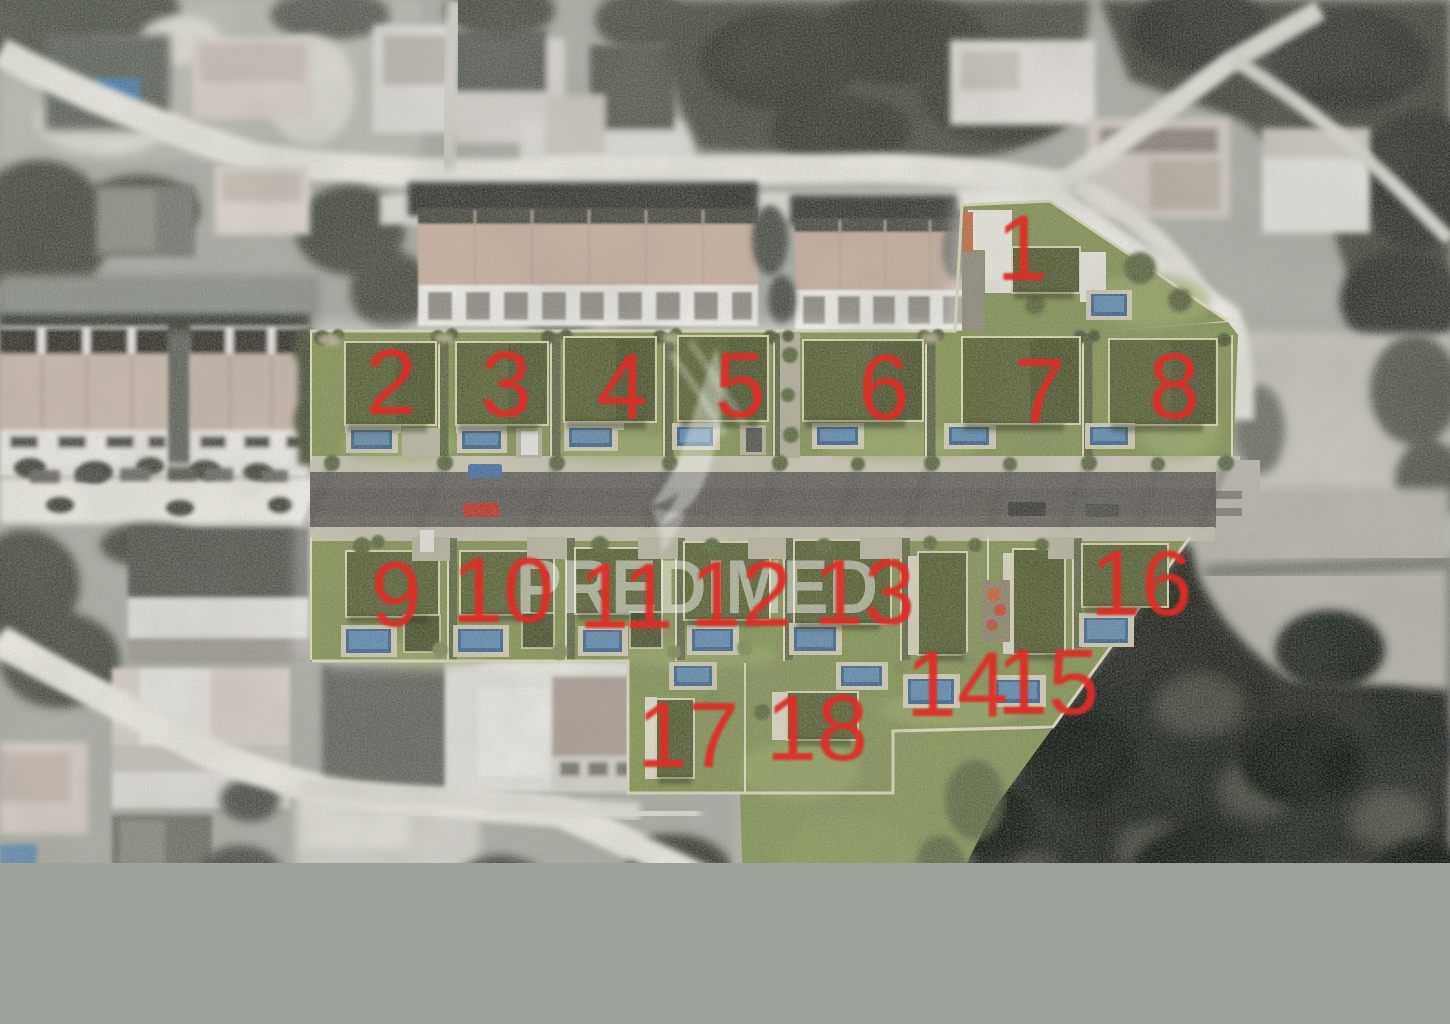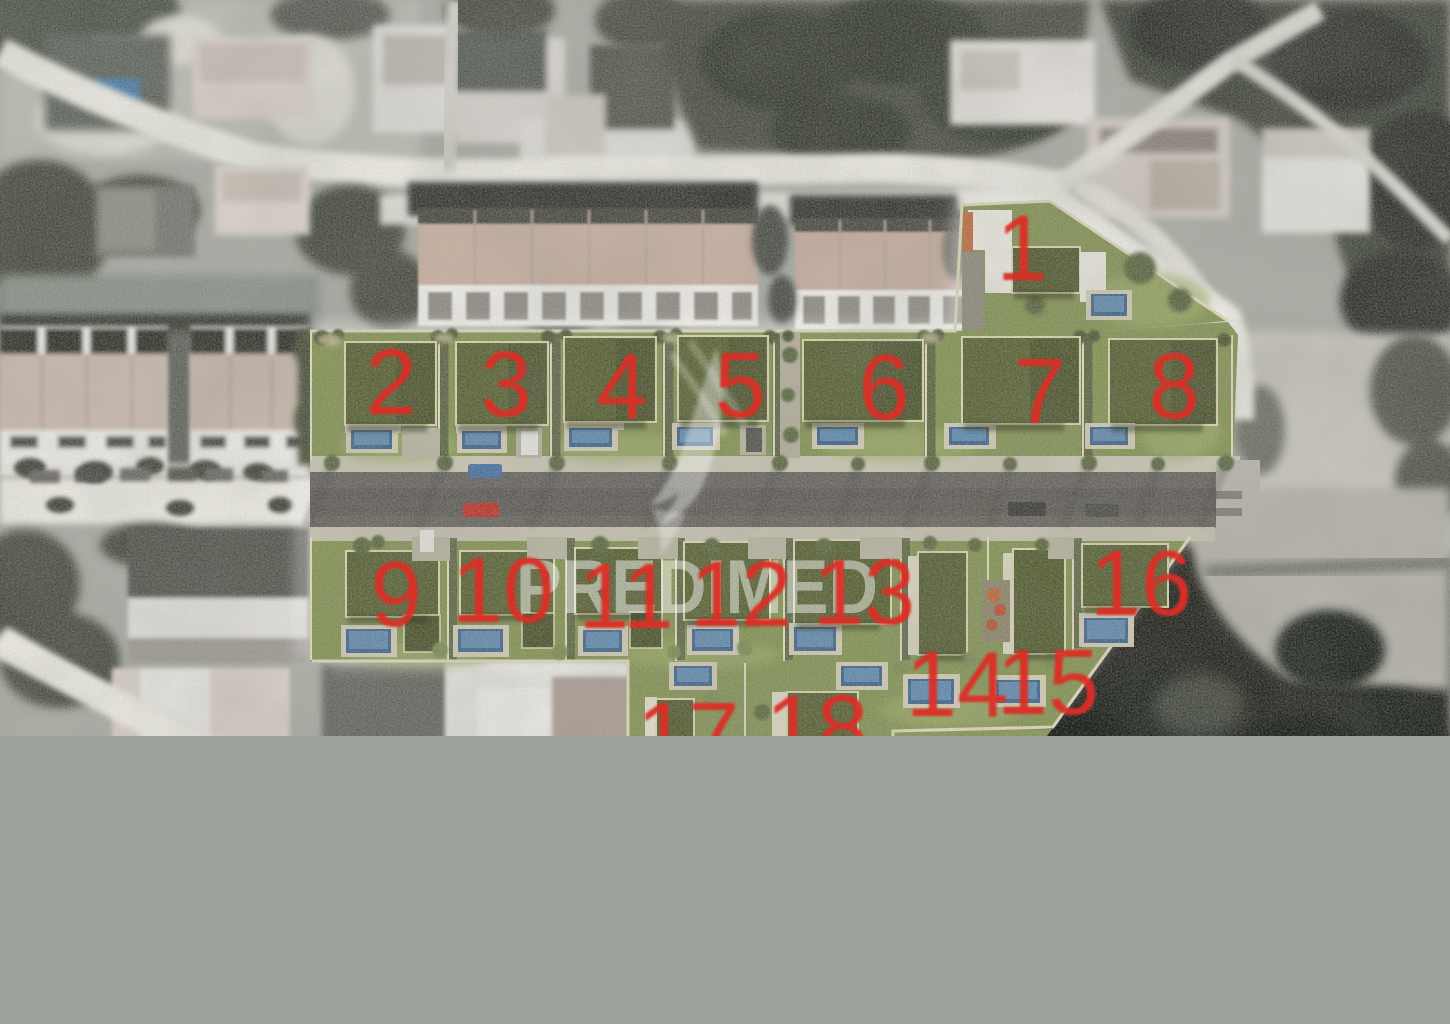--- a/index.html
+++ b/index.html
@@ -1,16 +1,16 @@
 <!DOCTYPE html>
 <html><head>
 <meta charset="utf-8">
 <style>
 html,body{margin:0;padding:0;background:#9da29a;}
-#c{position:relative;width:1450px;height:736px;overflow:hidden;}
+#c{position:relative;width:1450px;height:863px;overflow:hidden;}
 svg{display:block;}
 text{font-family:"Liberation Sans",sans-serif;}
 </style>
 </head>
 <body>
 <div id="c">
 <svg width="1450" height="1024" viewBox="0 0 1450 1024" xmlns="http://www.w3.org/2000/svg">
 <defs>
 <filter id="b2" x="-30%" y="-30%" width="160%" height="160%">
           <feGaussianBlur stdDeviation="2"></feGaussianBlur>

